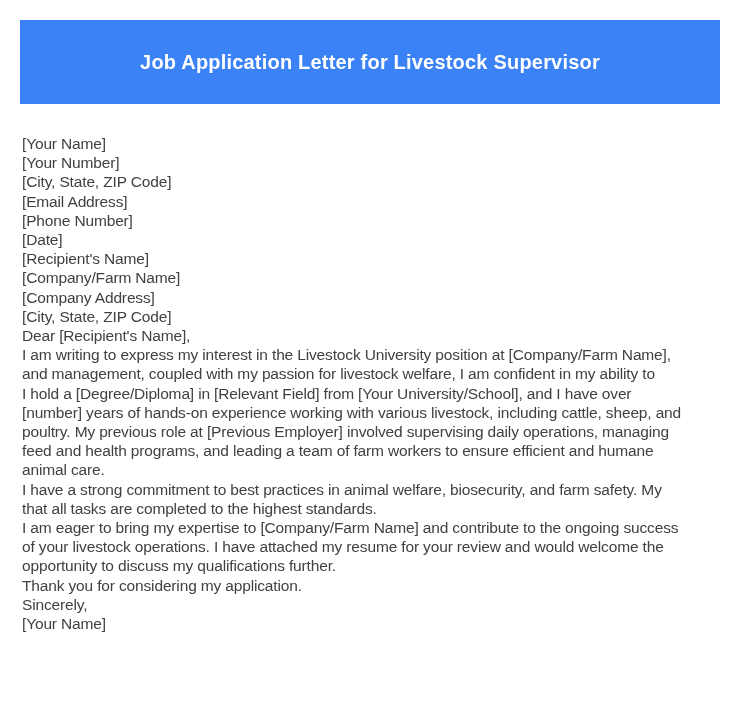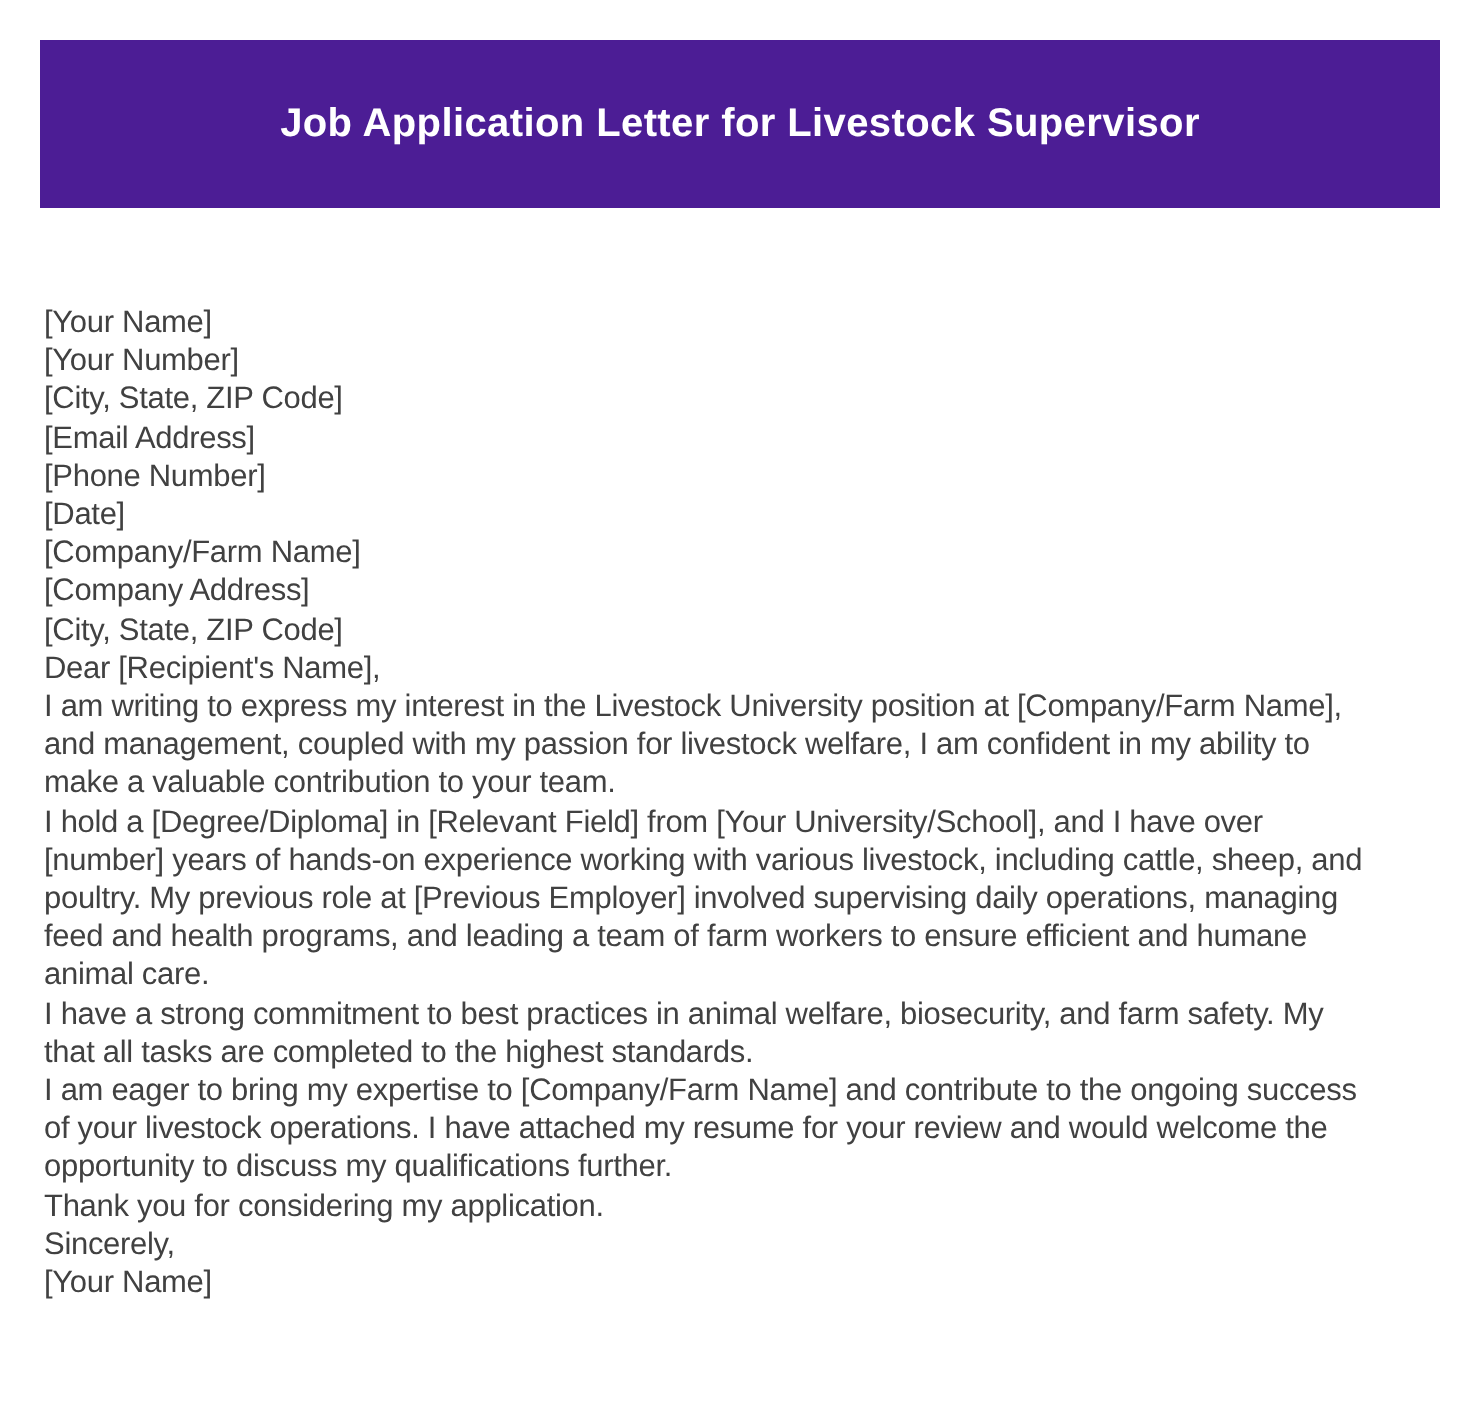--- a/index.html
+++ b/index.html
@@ -24,52 +24,52 @@
     box-sizing: border-box;
   }
   .banner-title {
     color: #ffffff;
     font-size: 20px;
     font-weight: bold;
     letter-spacing: 0.2px;
     text-align: center;
   }
   .letter-body {
-    margin: 48px 20px 0 22px;
+    margin: 30px 20px 0 22px;
     width: 698px;
     color: #414141;
   }
   .letter-body .line {
     font-size: 15.5px;
     line-height: 19.2px;
     letter-spacing: -0.15px;
     white-space: nowrap;
   }
 </style>
 </head>
 <body style="background: rgb(255, 255, 255);">
 
-<div class="banner" style="background: #4c1d95;">
+<div class="banner" style="background: #3b82f6;">
   <div class="banner-title" style="color: rgb(255, 255, 255);">Job Application Letter for Livestock Supervisor</div>
 </div>
 
 <div class="letter-body" style="color: rgb(65, 65, 65);">
     <div class="line">[Your Name]</div>
     <div class="line">[Your Number]</div>
     <div class="line">[City, State, ZIP Code]</div>
     <div class="line">[Email Address]</div>
     <div class="line">[Phone Number]</div>
     <div class="line">[Date]</div>
+    <div class="line">[Recipient's Name]</div>
     <div class="line">[Company/Farm Name]</div>
     <div class="line">[Company Address]</div>
     <div class="line">[City, State, ZIP Code]</div>
     <div class="line">Dear [Recipient's Name],</div>
     <div class="line">I am writing to express my interest in the Livestock University position at [Company/Farm Name],</div>
     <div class="line">and management, coupled with my passion for livestock welfare, I am confident in my ability to</div>
-    <div class="line">make a valuable contribution to your team.</div>
     <div class="line">I hold a [Degree/Diploma] in [Relevant Field] from [Your University/School], and I have over</div>
     <div class="line">[number] years of hands-on experience working with various livestock, including cattle, sheep, and</div>
     <div class="line">poultry. My previous role at [Previous Employer] involved supervising daily operations, managing</div>
     <div class="line">feed and health programs, and leading a team of farm workers to ensure efficient and humane</div>
     <div class="line">animal care.</div>
     <div class="line">I have a strong commitment to best practices in animal welfare, biosecurity, and farm safety. My</div>
     <div class="line">that all tasks are completed to the highest standards.</div>
     <div class="line">I am eager to bring my expertise to [Company/Farm Name] and contribute to the ongoing success</div>
     <div class="line">of your livestock operations. I have attached my resume for your review and would welcome the</div>
     <div class="line">opportunity to discuss my qualifications further.</div>

